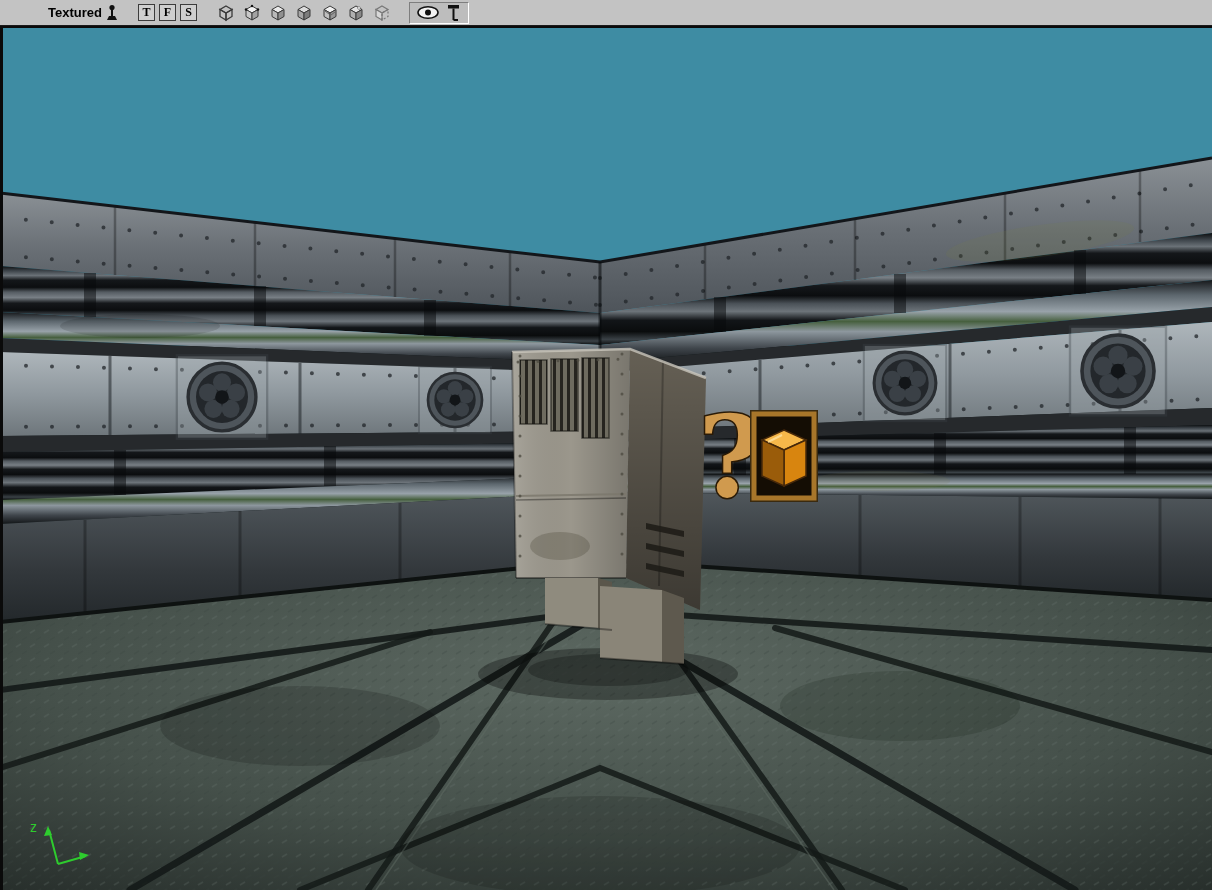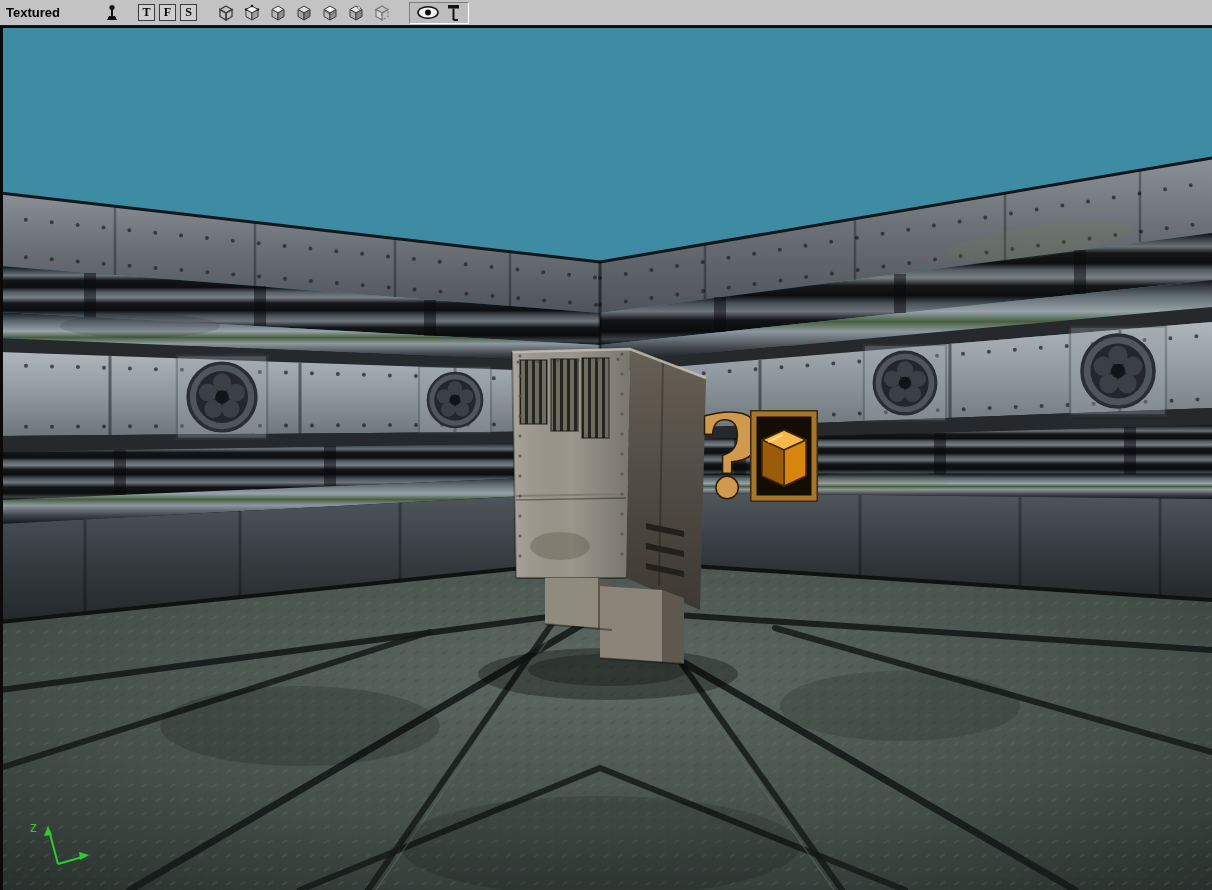--- a/index.html
+++ b/index.html
@@ -4,21 +4,21 @@
 <style>
   html,body{margin:0;padding:0;background:#000;}
   .app{width:1212px;height:890px;position:relative;overflow:hidden;font-family:"Liberation Sans",sans-serif;background:#000;}
   
   .toolbar{
     position:absolute;top:0;left:0;width:1212px;height:26px;
     background:var(--toolbar-bg,#c3c3c3);
     border-bottom:1px solid #1a1a1a;
     display:flex;align-items:center;box-sizing:border-box;padding-left:6px;
   }
-  .mode-label{font-weight:bold;font-size:13px;color:var(--toolbar-text,#000);width:96px;}
+  .mode-label{font-weight:bold;font-size:13px;color:var(--toolbar-text,#000);width:96px;text-align:right;}
   .tb-group{display:flex;align-items:center;margin-right:14px;}
   .tb-btn{
     background:transparent;border:none;padding:0 2px;margin:0 1px;
     display:flex;align-items:center;justify-content:center;cursor:pointer;height:22px;
   }
   .letter-btn{
     width:17px;height:17px;border:1px solid #3c3c3c;background:#cfcfcf;
     font-family:"Liberation Serif",serif;font-weight:bold;font-size:12px;color:#000;
     display:flex;align-items:center;justify-content:center;margin:0 2px;padding:0;cursor:pointer;
   }

